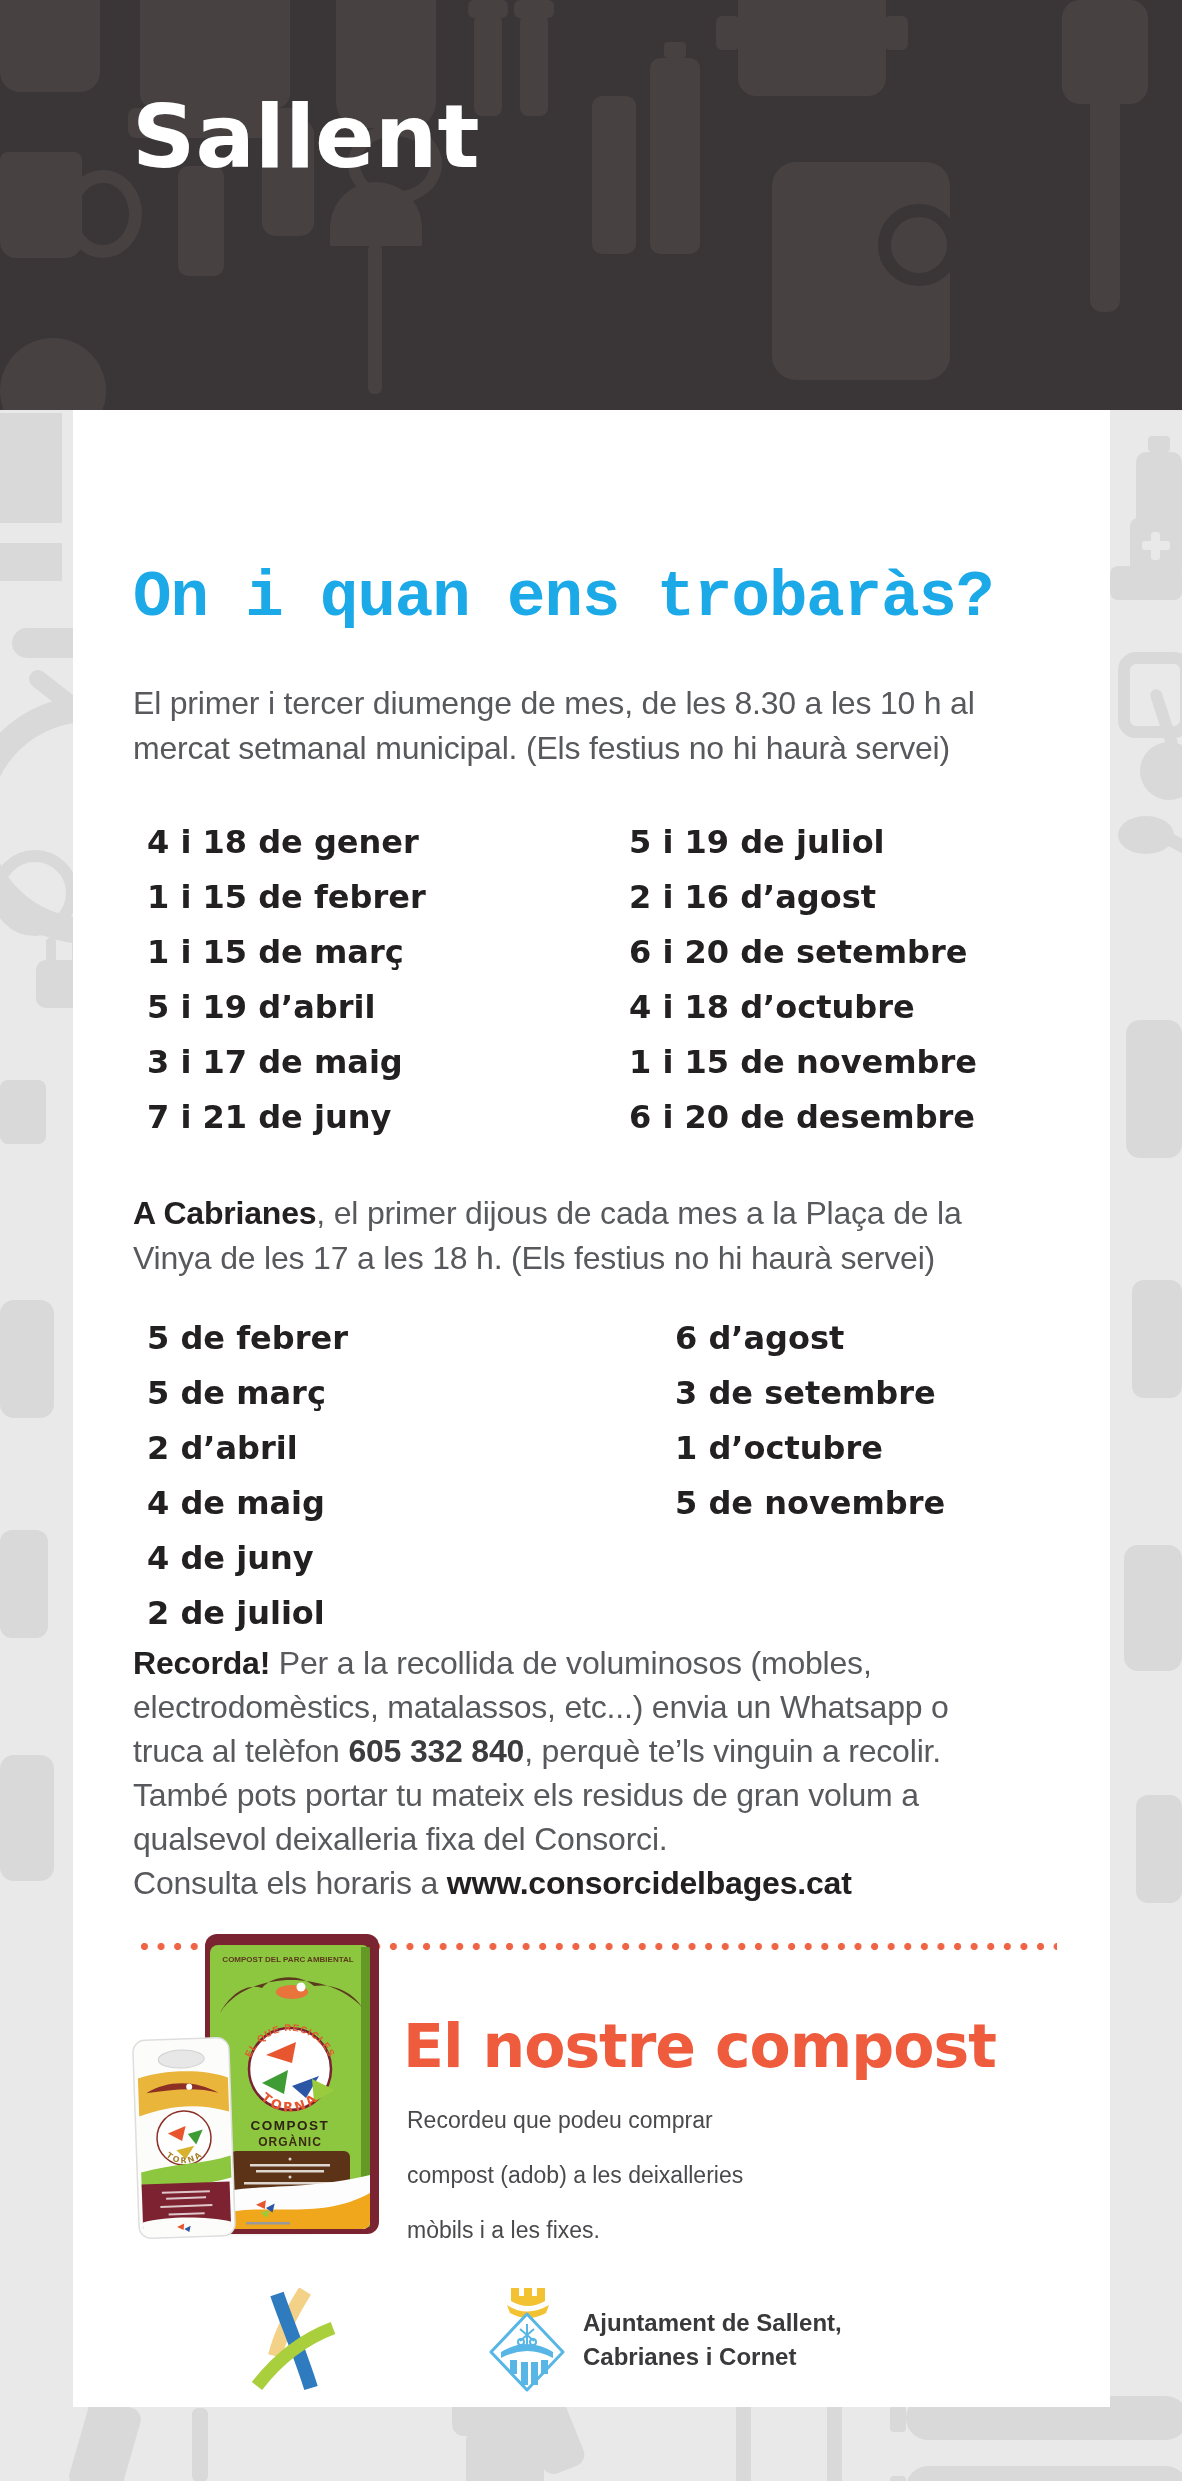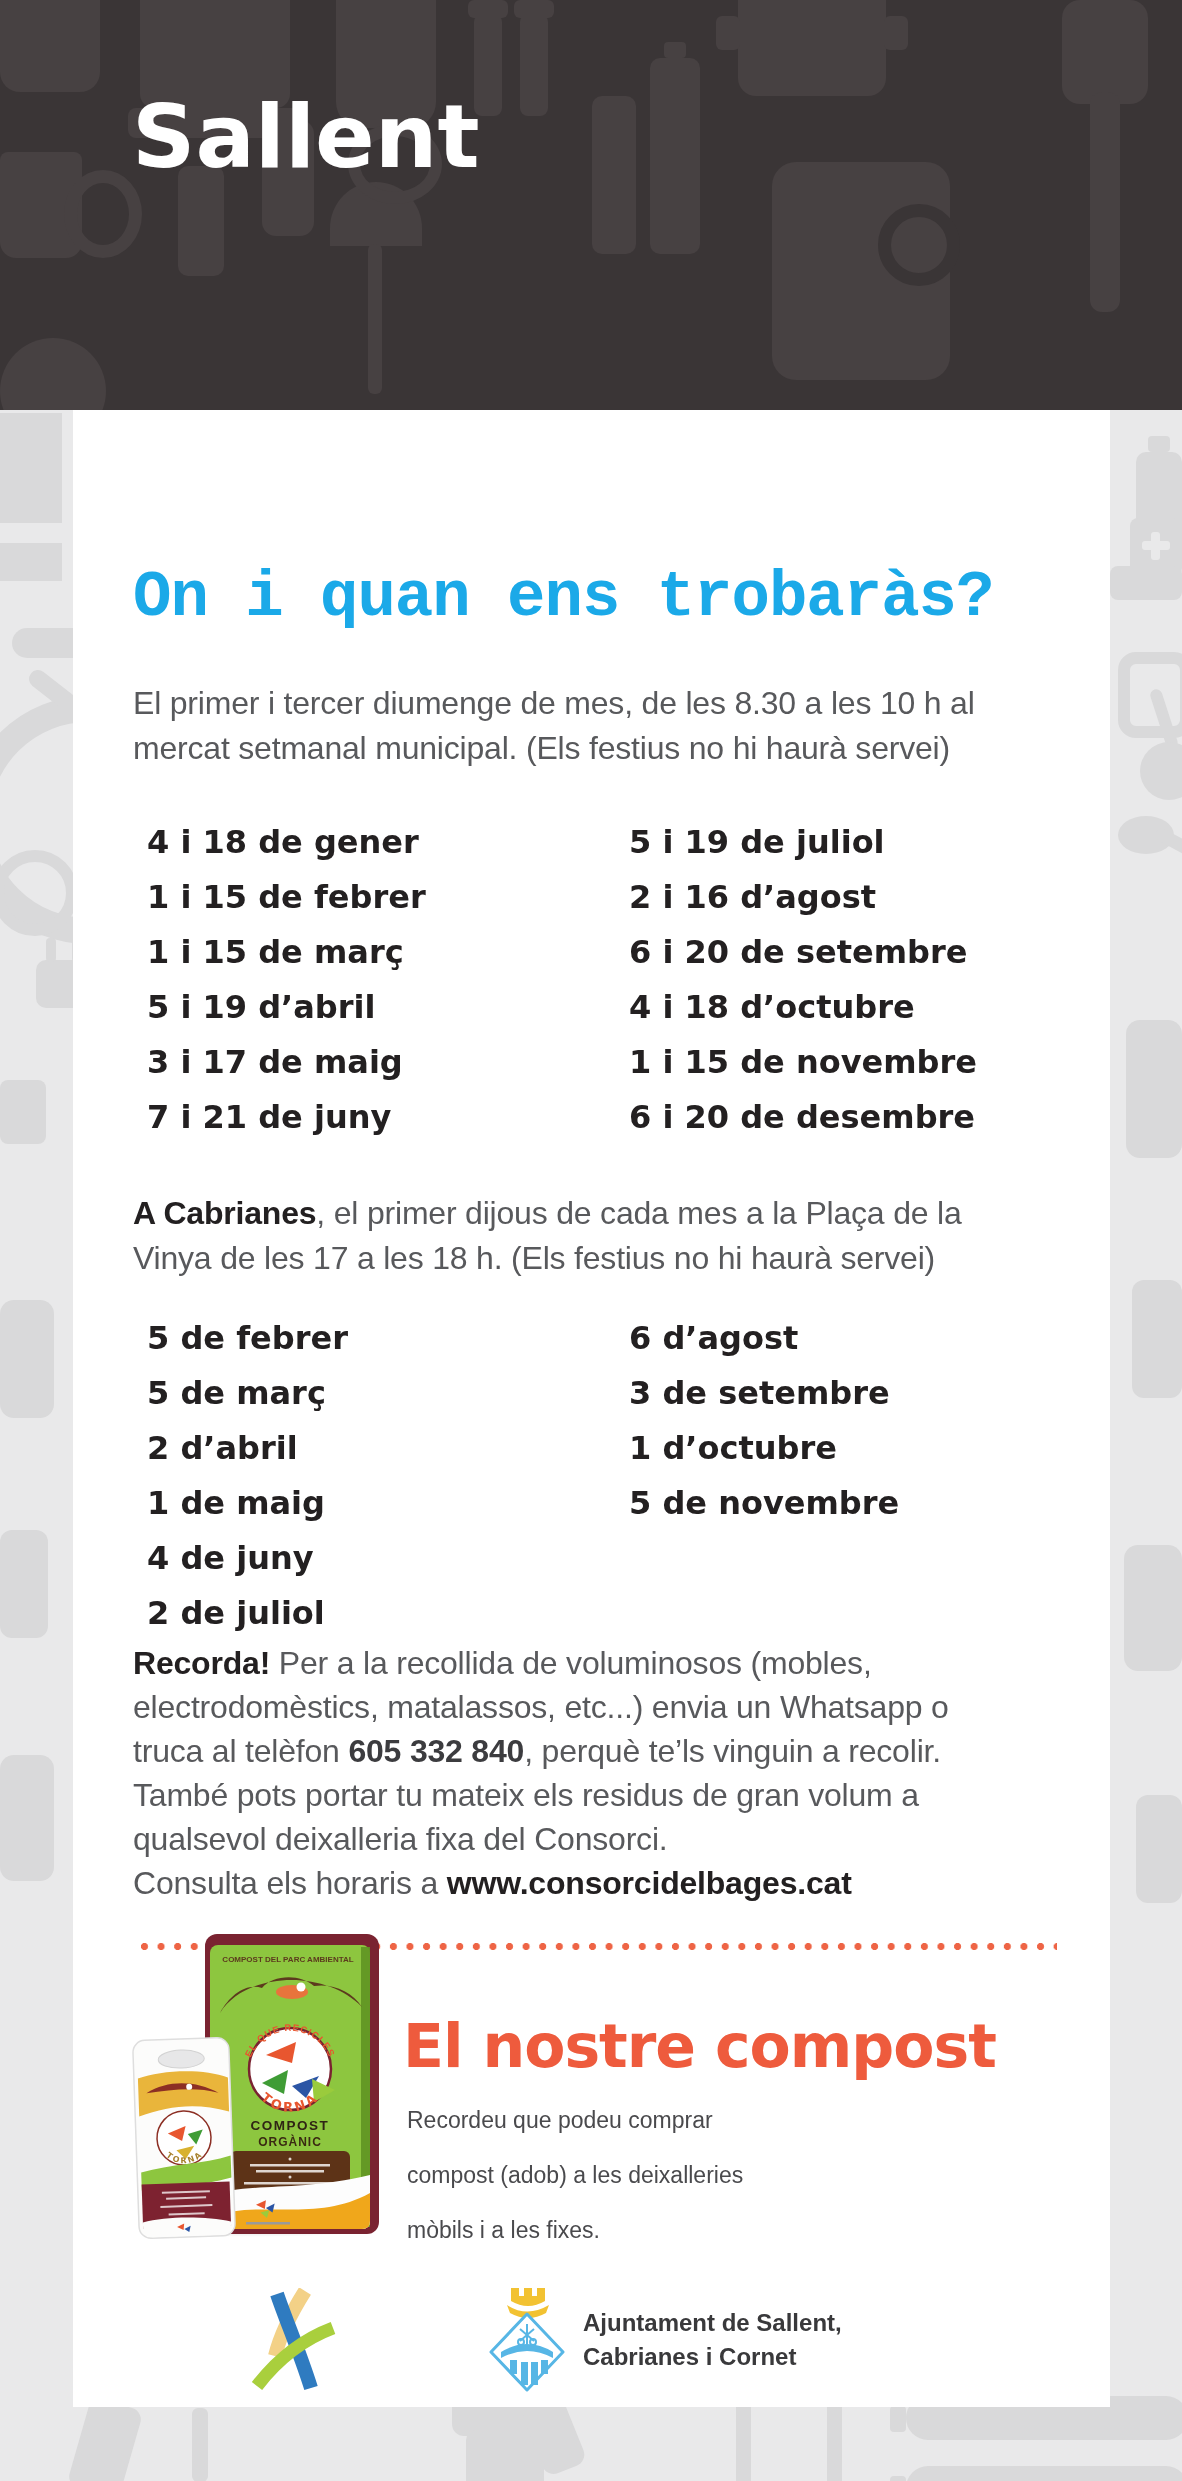--- a/index.html
+++ b/index.html
@@ -25,21 +25,21 @@
         box-sizing:border-box;padding:150px 60px 0;}
   .h-blue{margin:0 0 44px;color:#1ba9e8;font-family:Liberation Mono, monospace;
         font-weight:bold;font-size:64px;line-height:1.2;letter-spacing:-1px;}
   .body-p{margin:0 0 44px;font-size:32px;line-height:45px;color:#58595c;white-space:pre-line;letter-spacing:-.2px;}
   .body-p b,.body-p strong{color:#232021;}
   .date-cols{display:flex;margin:0 0 46px 14px;color:#232021;
         font-family:"DejaVu Sans","Liberation Sans",sans-serif;font-weight:bold;
         font-size:32px;line-height:55px;}
   .date-cols .dcol:first-child{width:482px;}
   .cab-p{margin-bottom:30px;}
-  .mb0{margin-bottom:0;}
+  .mb0{margin-bottom:0;gap:46px;}
   .reminder{margin:0;font-size:32px;line-height:44px;}
   .reminder .phone{color:#3c3c3f;}
   .reminder .link{color:#232021;}
   .divider{height:7px;width:916px;margin:38px 0 0 8px;
         background-image:radial-gradient(circle at 3.5px 3.5px,#ee6445 3.2px,rgba(0,0,0,0) 3.9px);
         background-size:16.6px 7px;background-repeat:repeat-x;}
   
   .compost{position:relative;height:330px;}
   .bags{position:absolute;left:1px;top:-17px;width:246px;height:306px;}
   .bag-big{position:absolute;left:70px;top:0;}
@@ -163,21 +163,21 @@
     </div>
 
     <p class="body-p cab-p"><strong>A Cabrianes</strong><span>, el primer dijous de cada mes a la Plaça de la
 Vinya de les 17 a les 18 h. (Els festius no hi haurà servei)</span></p>
 
     <div class="date-cols mb0">
       <div class="dcol">
         <div>5 de febrer</div>
         <div>5 de març</div>
         <div>2 d’abril</div>
-        <div>1 de maig</div>
+        <div>4 de maig</div>
         <div>4 de juny</div>
         <div>2 de juliol</div>
       </div>
       <div class="dcol">
         <div>6 d’agost</div>
         <div>3 de setembre</div>
         <div>1 d’octubre</div>
         <div>5 de novembre</div>
       </div>
     </div>

